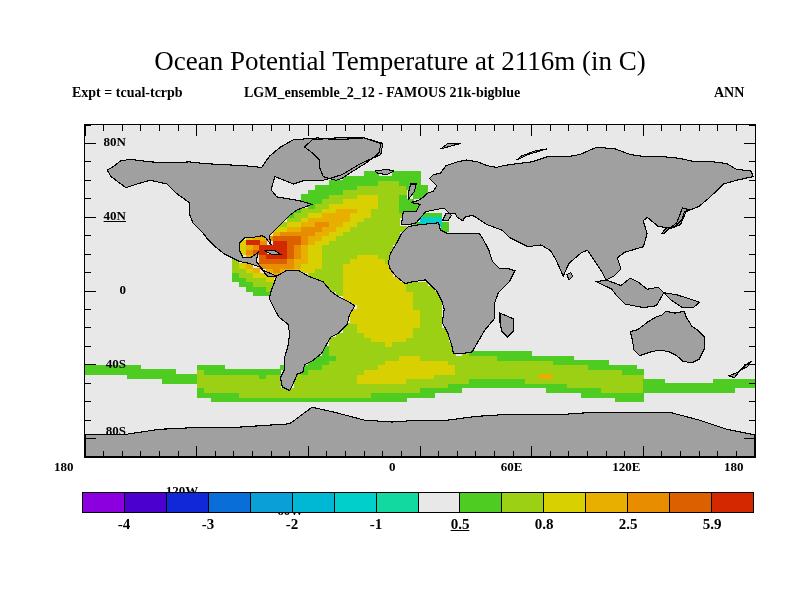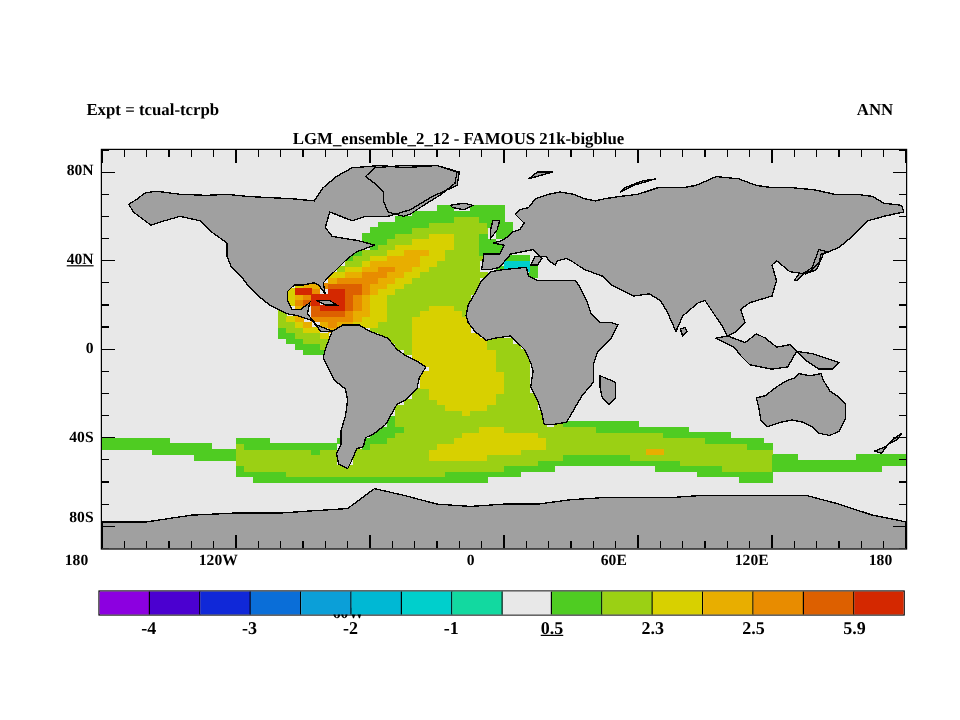--- a/index.html
+++ b/index.html
@@ -37,21 +37,20 @@
     line-height: 16px;
     white-space: nowrap;
   }
   .sub-run {
     position: absolute;
     left: 244px; top: 85px;
     font-size: 14px;
     font-weight: bold;
     line-height: 16px;
     white-space: nowrap;
-    margin-top: 24px;
   }
   .sub-season {
     position: absolute;
     left: 714px; top: 85px;
     font-size: 14px;
     font-weight: bold;
     line-height: 16px;
     white-space: nowrap;
   }
 
@@ -84,21 +83,21 @@
     margin-left: -30px;
     text-align: left;
     font-size: 13px;
     font-weight: bold;
     line-height: 14px;
     white-space: nowrap;
   }
   #yaxis-labels {
     position: absolute;
     left: 0; top: 0;
-    width: 78px; height: 600px;
+    width: 78px; height: 600px; padding-left: 48px;
   }
   .tickmark { stroke: #000; stroke-width: 1; shape-rendering: crispEdges; }
 
   
   #cbar {
     position: absolute;
     left: 82px; top: 492px;
     width: 672px; height: 21px;
     border: 1px solid #000;
     box-sizing: border-box;
@@ -121,20 +120,21 @@
     font-weight: bold;
     line-height: 17px;
     white-space: nowrap;
   }
 </style>
 </head>
 <body>
 
 <div id="fig">
 
+  <div class="title">Ocean Potential Temperature at 2116m (in C)</div>
   <div class="sub-expt">Expt = tcual-tcrpb</div>
   <div class="sub-run">LGM_ensemble_2_12 - FAMOUS 21k-bigblue</div>
   <div class="sub-season">ANN</div>
 
   <div id="plot">
     <svg id="mapsvg" viewBox="0 0 670 332" preserveAspectRatio="none">
       <defs>
         <clipPath id="plotclip">
             <rect x="0" y="0" width="670" height="332"></rect>
           </clipPath>
@@ -1593,21 +1593,21 @@
 
   <div id="yaxis-labels">
       <div class="ytick-label" style="top: 135.444px;">80N</div>
       <div class="ytick-label" style="top: 209.222px; text-decoration: underline;">40N</div>
       <div class="ytick-label" style="top: 283px;">0</div>
       <div class="ytick-label" style="top: 356.778px;">40S</div>
       <div class="ytick-label" style="top: 424px;">80S</div>
     </div>
   <div id="xaxis-labels">
       <div class="xtick-label" style="left: 84px;">180</div>
-      <div class="xtick-label" style="left: 195.667px;">120W</div>
+      <div class="xtick-label" style="left: 195.667px; margin-top: 24px;">120W</div>
       <div class="xtick-label" style="left: 307.333px; margin-top: 44px;">60W</div>
       <div class="xtick-label" style="left: 419px;">0</div>
       <div class="xtick-label" style="left: 530.667px;">60E</div>
       <div class="xtick-label" style="left: 642.333px;">120E</div>
       <div class="xtick-label" style="left: 754px;">180</div>
     </div>
 
   <div id="cbar">
       <div class="seg" style="background: rgb(140, 0, 224);"></div>
       <div class="seg" style="background: rgb(75, 0, 208);"></div>
@@ -1625,18 +1625,18 @@
       <div class="seg" style="background: rgb(232, 140, 0);"></div>
       <div class="seg" style="background: rgb(221, 96, 0);"></div>
       <div class="seg" style="background: rgb(212, 40, 0);"></div>
     </div>
   <div id="cbar-labels">
       <div class="cbar-label" style="left: 124px;">-4</div>
       <div class="cbar-label" style="left: 208px;">-3</div>
       <div class="cbar-label" style="left: 292px;">-2</div>
       <div class="cbar-label" style="left: 376px;">-1</div>
       <div class="cbar-label" style="left: 460px; text-decoration: underline;">0.5</div>
-      <div class="cbar-label" style="left: 544px;">2.3</div>
+      <div class="cbar-label" style="left: 544px;">0.8</div>
       <div class="cbar-label" style="left: 628px;">2.5</div>
       <div class="cbar-label" style="left: 712px;">5.9</div>
     </div>
 
 </div>
 
 </body></html>

